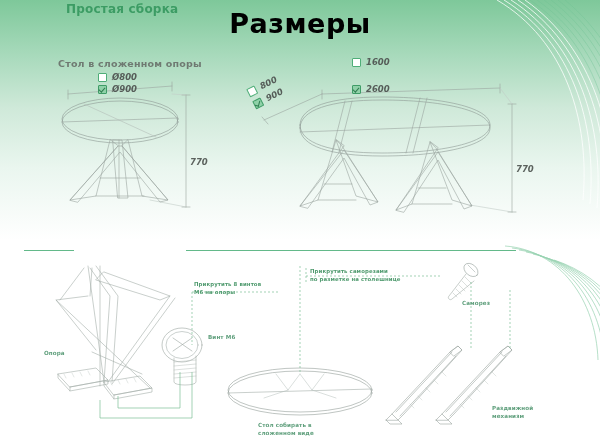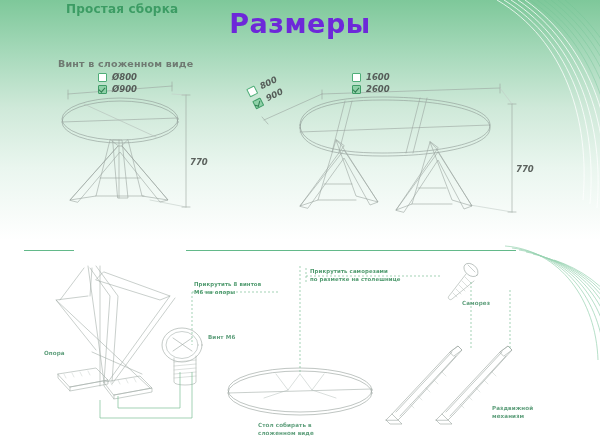--- a/index.html
+++ b/index.html
@@ -13,21 +13,21 @@
   
   .bg-gradient{
     position:absolute;left:0;top:0;width:600px;height:240px;
     background:linear-gradient(to bottom,#7ec89a 0%,#a6d9ba 22%,#cfe9d9 45%,#eaf6ef 70%,#ffffff 100%);
   }
   .bg-swoosh{position:absolute;left:0;top:0;width:600px;height:440px;pointer-events:none;}
 
   
   .title{
     position:absolute;left:0;top:8px;width:600px;text-align:center;
-    font-size:27px;font-weight:bold;color:#6d28d9;letter-spacing:.5px;
+    font-size:27px;font-weight:bold;color:#000000;letter-spacing:.5px;
   }
 
   
   .sub-head{
     position:absolute;font-size:9.5px;font-weight:bold;color:#6f7a72;
     white-space:nowrap;letter-spacing:.2px;
   }
   .sub-head.left{left:58px;top:58px;}
   .sub-head.right{left:312px;top:58px;}
 
@@ -39,21 +39,21 @@
   }
   .cbx.on{background:#8fd1a8;border-color:#3f9c67;}
   .cbx.on:after{
     content:"";position:absolute;left:1.4px;top:0px;width:2.6px;height:5px;
     border:solid #2f7c50;border-width:0 1.3px 1.3px 0;transform:rotate(42deg);
   }
   .opt-label{font-size:8.5px;color:#555c58;font-style:italic;font-weight:bold;}
 
   #opt-d800{left:98px;top:72px;justify-content:center;}
   #opt-d900{left:98px;top:84px;}
-  #opt-l1600{left:352px;top:72px;align-items:flex-end;}
+  #opt-l1600{left:352px;top:57px;align-items:flex-end;}
   #opt-l1700{left:352px;top:84px;}
 
   
   #opt-w800{left:248px;top:88px;transform:rotate(-27deg);transform-origin:left center;}
   #opt-w900{left:254px;top:100px;transform:rotate(-27deg);transform-origin:left center;}
 
   
   .dim-val{
     position:absolute;font-size:8.5px;color:#5c625e;font-style:italic;font-weight:bold;
     white-space:nowrap;
@@ -191,21 +191,21 @@
       <path d="M324,184 L352,184"></path>
 
       <path d="M430,142 L412,204 L396,210 L438,148 Z"></path>
       <path d="M430,142 L452,200 L472,206 L436,148 Z"></path>
       <path d="M396,210 L438,152 L472,206 L464,209 L438,160 L404,212 Z"></path>
       <path d="M412,204 L452,204"></path>
       <path d="M418,188 L446,188"></path>
     </g>
   </svg>
 
-  <div class="sub-head left">Винт в сложенном виде</div>
+  <div class="sub-head left">Стол в сложенном опоры</div>
 
   <div class="opt" id="opt-d800">
     <span class="cbx"></span>
     <span class="opt-label">Ø800</span>
   </div>
   <div class="opt" id="opt-d900">
     <span class="cbx on"></span>
     <span class="opt-label">Ø900</span>
   </div>
 

